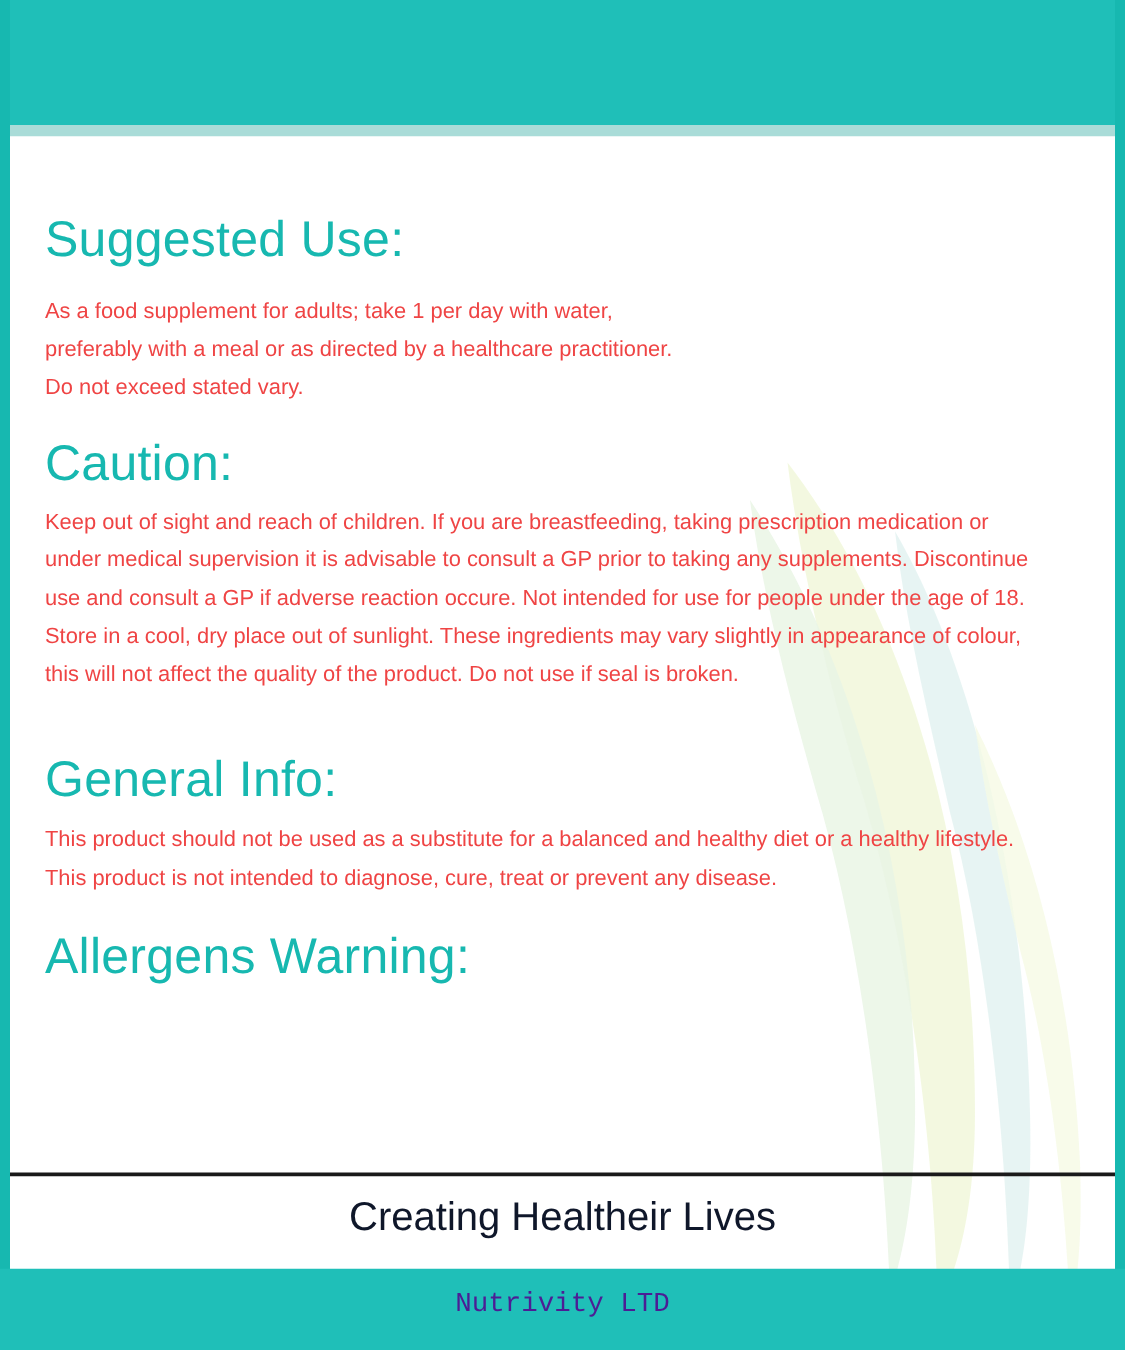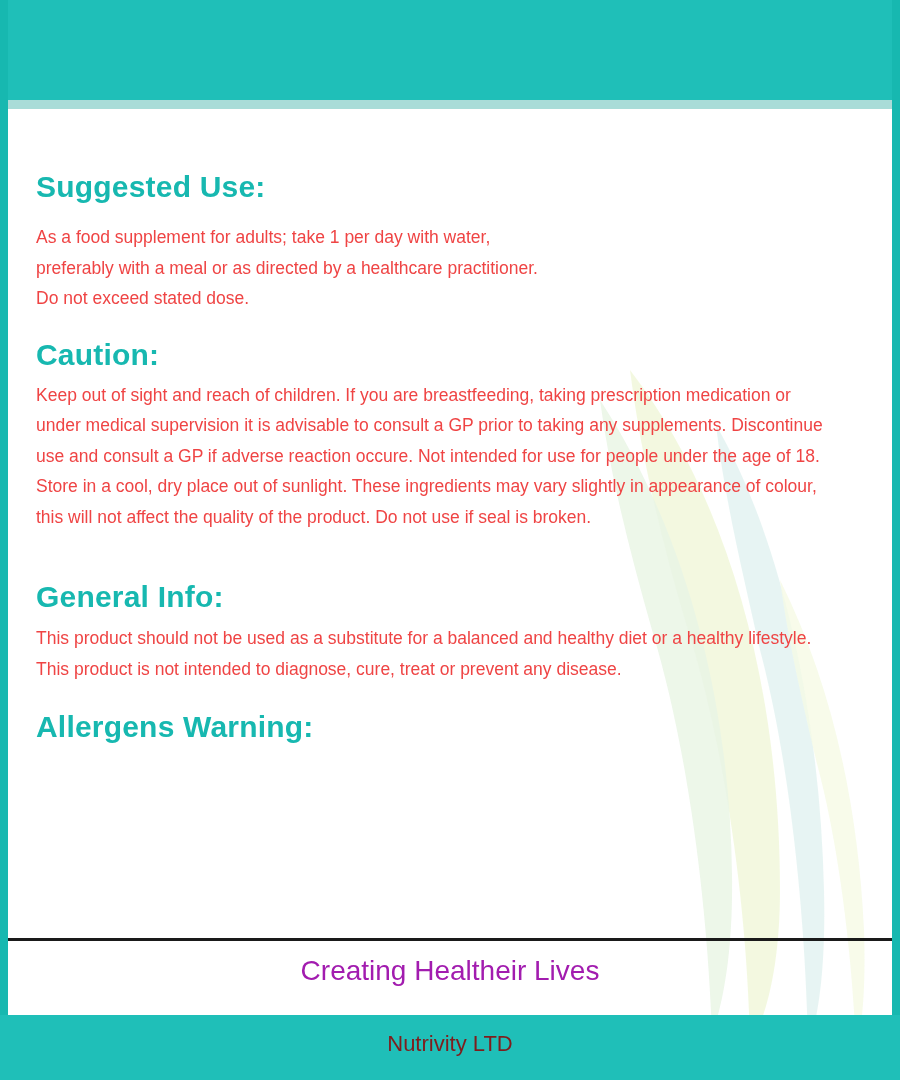--- a/index.html
+++ b/index.html
@@ -64,22 +64,22 @@
 
   .content {
     position: absolute;
     left: 36px;
     top: 170px;
     width: 800px;
   }
 
   h2.section-title {
     color: #17b8b0;
-    font-size: 30px;
-    font-weight: bold;
+    font-size: 40px;
+    font-weight: normal;
     margin: 0 0 14px 0;
     letter-spacing: 0.2px;
   }
   .section {
     margin-bottom: 26px;
   }
   .section p {
     margin: 0;
     color: #ef4444;
     font-size: 17.5px;
@@ -101,39 +101,40 @@
     top: 938px;
     height: 3px;
     background: #1a1a1a;
   }
   .tagline {
     position: absolute;
     left: 0;
     right: 0;
     top: 955px;
     text-align: center;
-    color: #a21caf;
-    font-size: 28px;
+    color: #0f172a;
+    font-size: 32px;
   }
   .bottom-band {
     position: absolute;
     left: 0;
     bottom: 0;
     width: 900px;
     height: 65px;
     background: #1fbfb8;
   }
   .bottom-band-text {
     position: absolute;
     left: 0;
     right: 0;
     top: 16px;
     text-align: center;
-    color: #7f1d1d;
+    color: #4c1d95;
     font-size: 22px;
+    font-family: Liberation Mono, monospace;
   }
 </style>
 </head>
 <body>
 
 <div class="page">
 
   <div class="top-band"></div>
   <div class="top-band-shadow"></div>
 
@@ -146,21 +147,21 @@
     <path d="M236 95 C 300 205, 340 380, 344 560 C 346 640, 338 690, 328 716 C 326 600, 312 440, 280 320 C 262 240, 244 165, 236 95 Z" fill="#cfeae8" opacity="0.9"></path>
     <path d="M300 250 C 350 350, 378 470, 384 600 C 386 660, 382 700, 376 718 C 372 620, 358 510, 336 430 C 322 370, 308 310, 300 250 Z" fill="#eef6cf" opacity="0.8"></path>
   </svg>
 
   <div class="content">
 
     <div class="section sec-suggested">
       <h2 class="section-title">Suggested Use:</h2>
       <p>As a food supplement for adults; take 1 per day with water,</p>
       <p>preferably with a meal or as directed by a healthcare practitioner.</p>
-      <p>Do not exceed stated dose.</p>
+      <p>Do not exceed stated vary.</p>
     </div>
 
     <div class="section sec-caution">
       <h2 class="section-title">Caution:</h2>
       <p>Keep out of sight and reach of children. If you are breastfeeding, taking prescription medication or under medical supervision it is advisable to consult a GP prior to taking any supplements. Discontinue use and consult a GP if adverse reaction occure. Not intended for use for people under the age of 18. Store in a cool, dry place out of sunlight. These ingredients may vary slightly in appearance of colour, this will not affect the quality of the product. Do not use if seal is broken.</p>
     </div>
 
     <div class="section sec-general">
       <h2 class="section-title">General Info:</h2>
       <p>This product should not be used as a substitute for a balanced and healthy diet or a healthy lifestyle.</p>

